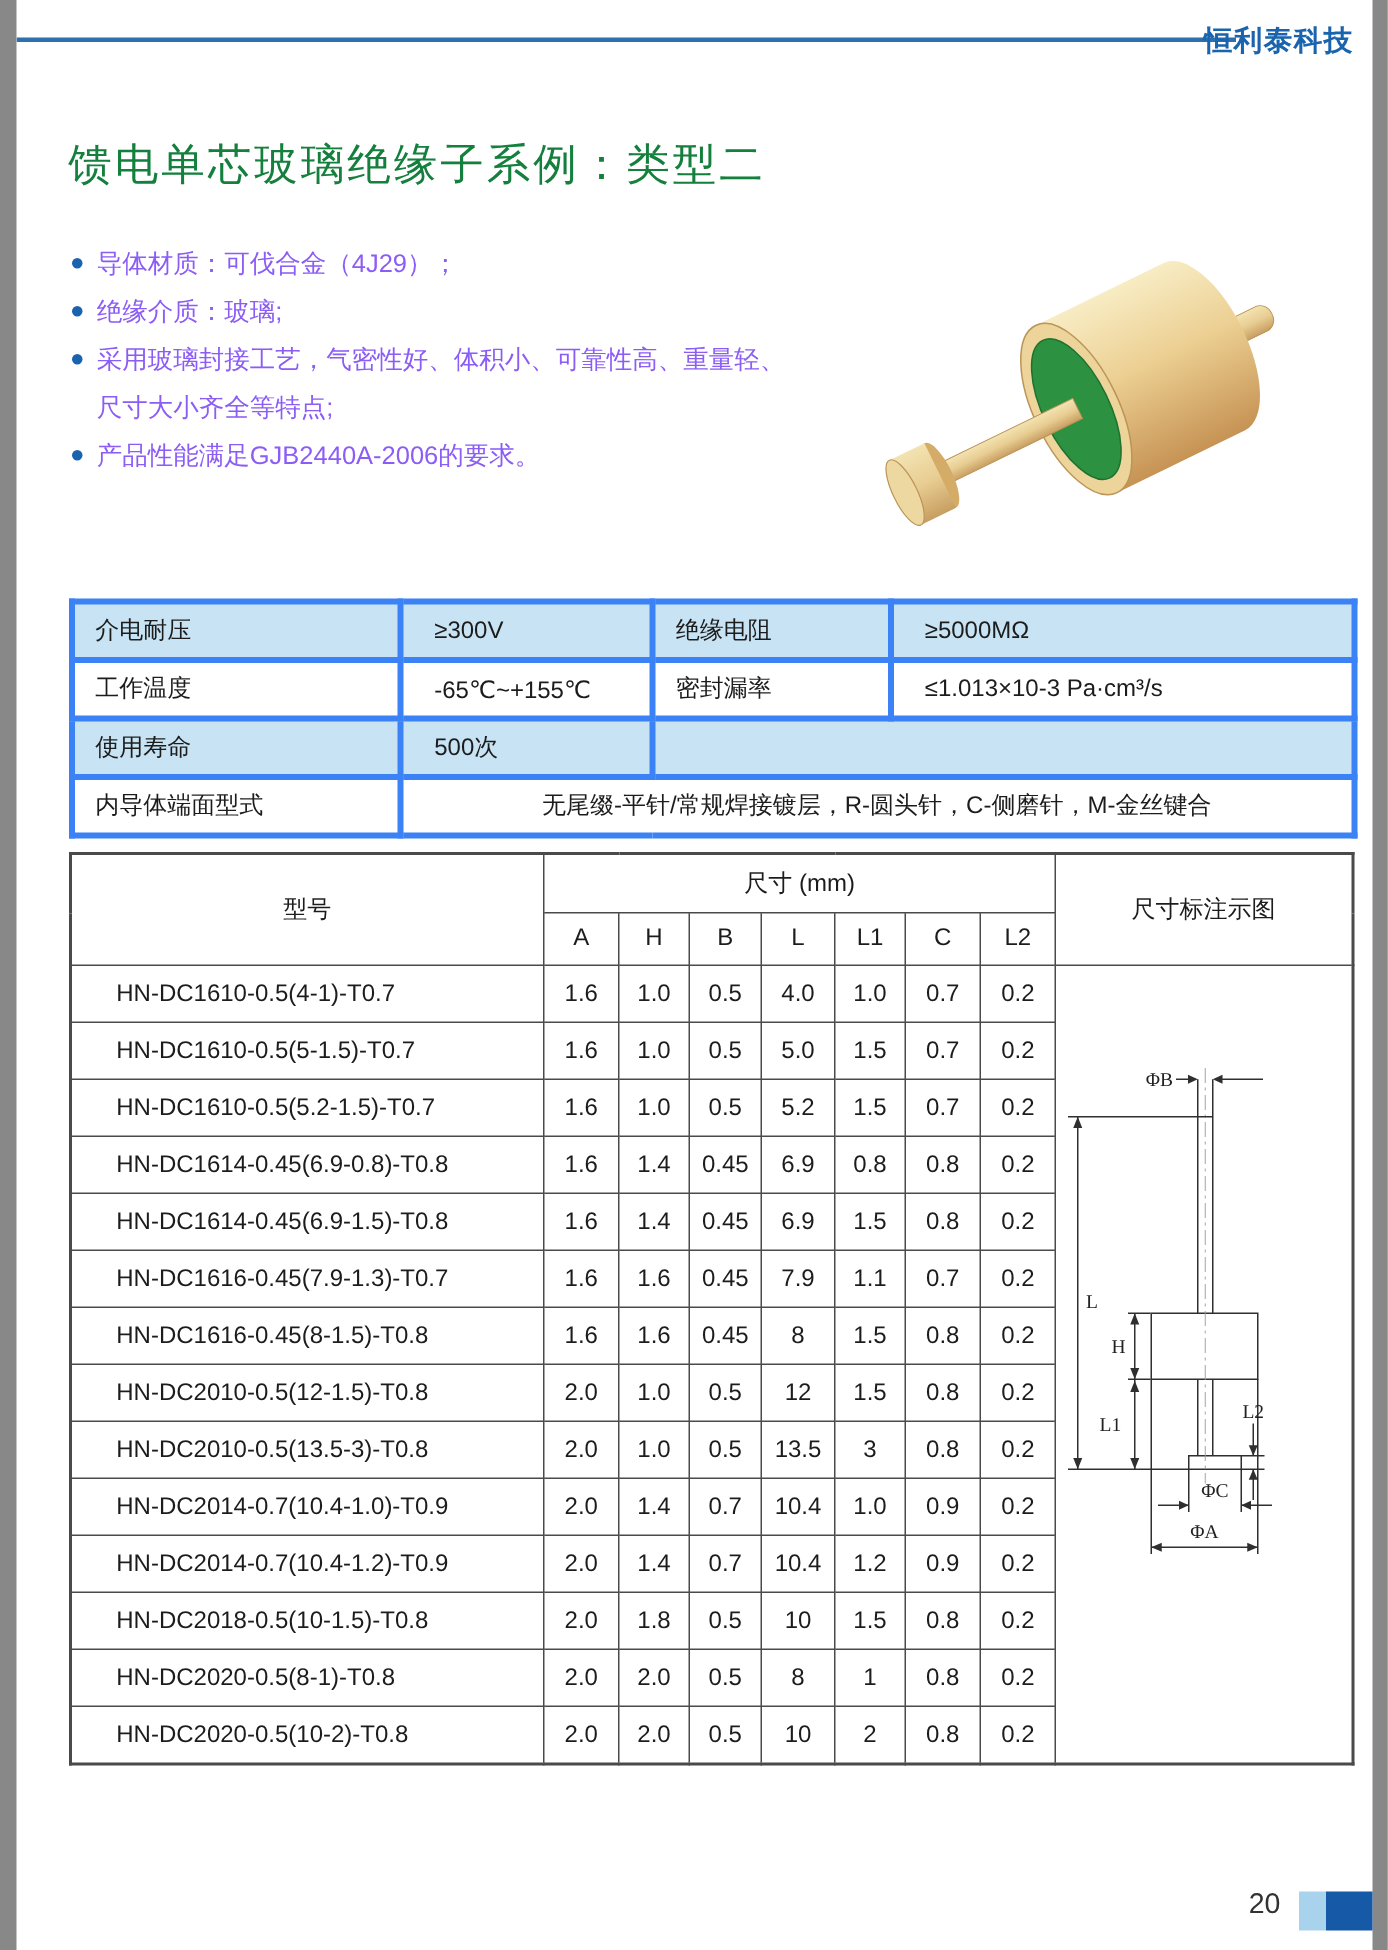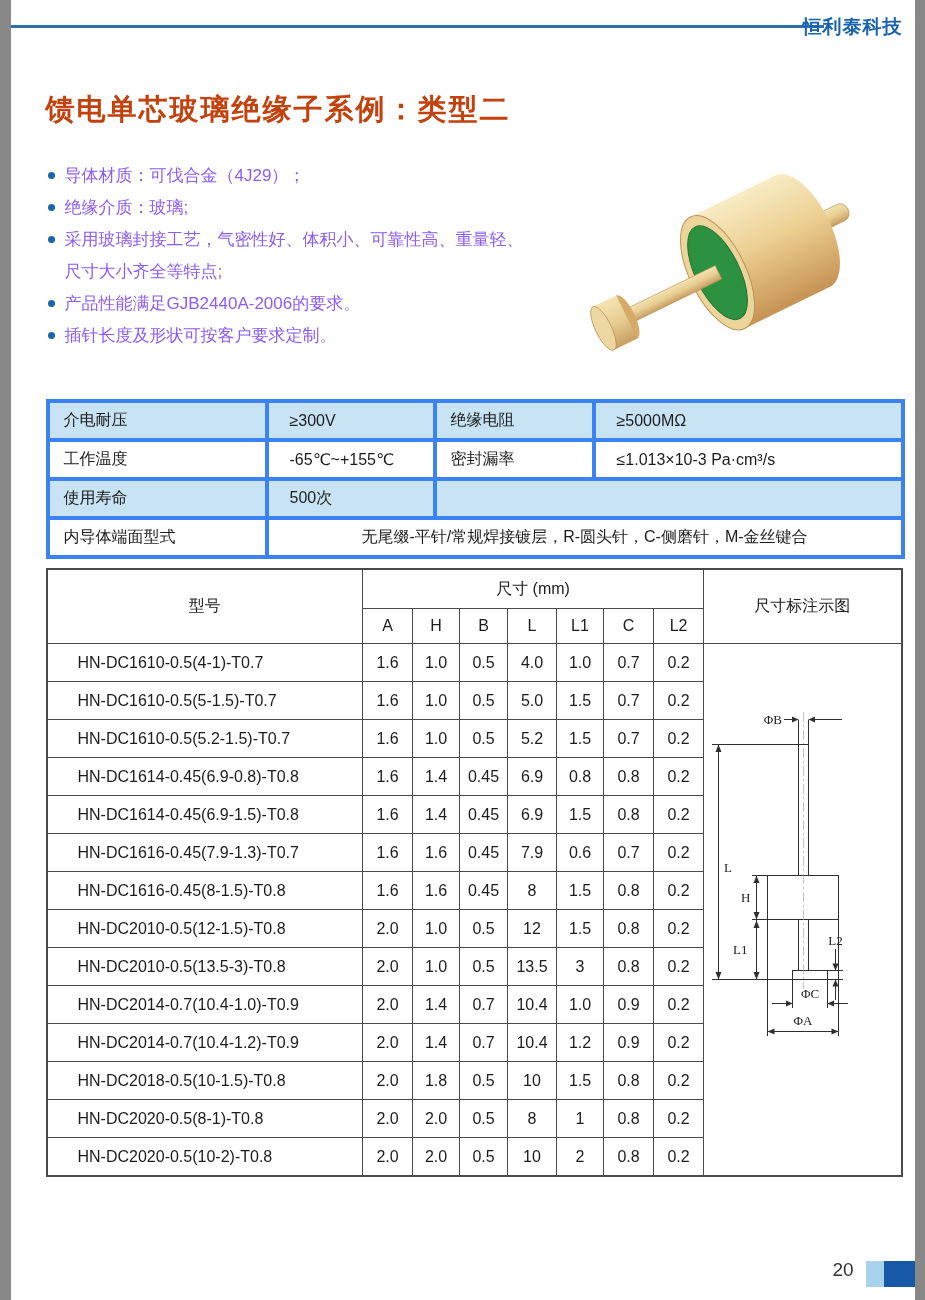--- a/index.html
+++ b/index.html
@@ -5,21 +5,21 @@
   html,body{margin:0;padding:0;background:#888;}
   .page{
     position:relative;width:904px;height:1300px;background:#ffffff;
     font-family:"Liberation Sans","DejaVu Sans",sans-serif;color:#222;
     margin:0 auto;overflow:hidden;
   }
   
   .header-rule{position:absolute;left:0;top:25px;width:813px;height:3px;background:#2e6fae;}
   .brand{position:absolute;right:12px;top:14px;font-size:19px;font-weight:700;color:#1a63ad;letter-spacing:1px;}
   
-  .page-title{position:absolute;left:35px;top:90px;font-size:29px;font-weight:700;color:#c2410c;letter-spacing:2px;}
+  .page-title{position:absolute;left:35px;top:90px;font-size:29px;font-weight:400;color:#15803d;letter-spacing:2px;}
   
   .features{position:absolute;left:37px;top:160px;width:545px;}
   .bullet-line{height:32px;line-height:32px;font-size:17px;color:#8b5cf6;white-space:nowrap;}
   .bullet-line .dot{display:inline-block;width:7px;height:7px;border-radius:50%;background:#1a63ad;margin-right:10px;vertical-align:2px;}
   .bullet-line.cont{padding-left:17px;}
   
   .product{position:absolute;left:572px;top:148px;width:330px;height:220px;}
   
   table.spec{
     position:absolute;left:35px;top:399px;width:855px;border-collapse:collapse;
@@ -56,21 +56,20 @@
   <div class="brand">恒利泰科技</div>
 
   <div class="page-title">馈电单芯玻璃绝缘子系例：类型二</div>
 
   <div class="features">
       <div class="bullet-line"><span class="dot"></span><span>导体材质：可伐合金（4J29）；</span></div>
       <div class="bullet-line"><span class="dot"></span><span>绝缘介质：玻璃;</span></div>
       <div class="bullet-line"><span class="dot"></span><span>采用玻璃封接工艺，气密性好、体积小、可靠性高、重量轻、</span></div>
       <div class="bullet-line cont"><span>尺寸大小齐全等特点;</span></div>
       <div class="bullet-line"><span class="dot"></span><span>产品性能满足GJB2440A-2006的要求。</span></div>
-      <div class="bullet-line"><span class="dot"></span><span>插针长度及形状可按客户要求定制。</span></div>
     </div>
 
   <svg class="product" viewBox="0 0 330 220" xmlns="http://www.w3.org/2000/svg">
     <defs>
       <linearGradient id="bodyGrad" x1="0" y1="0" x2="0" y2="1">
         <stop offset="0" stop-color="#f8ecc4"></stop>
         <stop offset="0.45" stop-color="#eccf92"></stop>
         <stop offset="1" stop-color="#c69354"></stop>
       </linearGradient>
       <linearGradient id="pinGrad" x1="0" y1="0" x2="0" y2="1">
@@ -272,21 +271,21 @@
           <td class="num">1.5</td>
           <td class="num">0.8</td>
           <td class="num">0.2</td>
         </tr>
         <tr>
           <td class="model">HN-DC1616-0.45(7.9-1.3)-T0.7</td>
           <td class="num">1.6</td>
           <td class="num">1.6</td>
           <td class="num">0.45</td>
           <td class="num">7.9</td>
-          <td class="num">0.6</td>
+          <td class="num">1.1</td>
           <td class="num">0.7</td>
           <td class="num">0.2</td>
         </tr>
         <tr>
           <td class="model">HN-DC1616-0.45(8-1.5)-T0.8</td>
           <td class="num">1.6</td>
           <td class="num">1.6</td>
           <td class="num">0.45</td>
           <td class="num">8</td>
           <td class="num">1.5</td>

